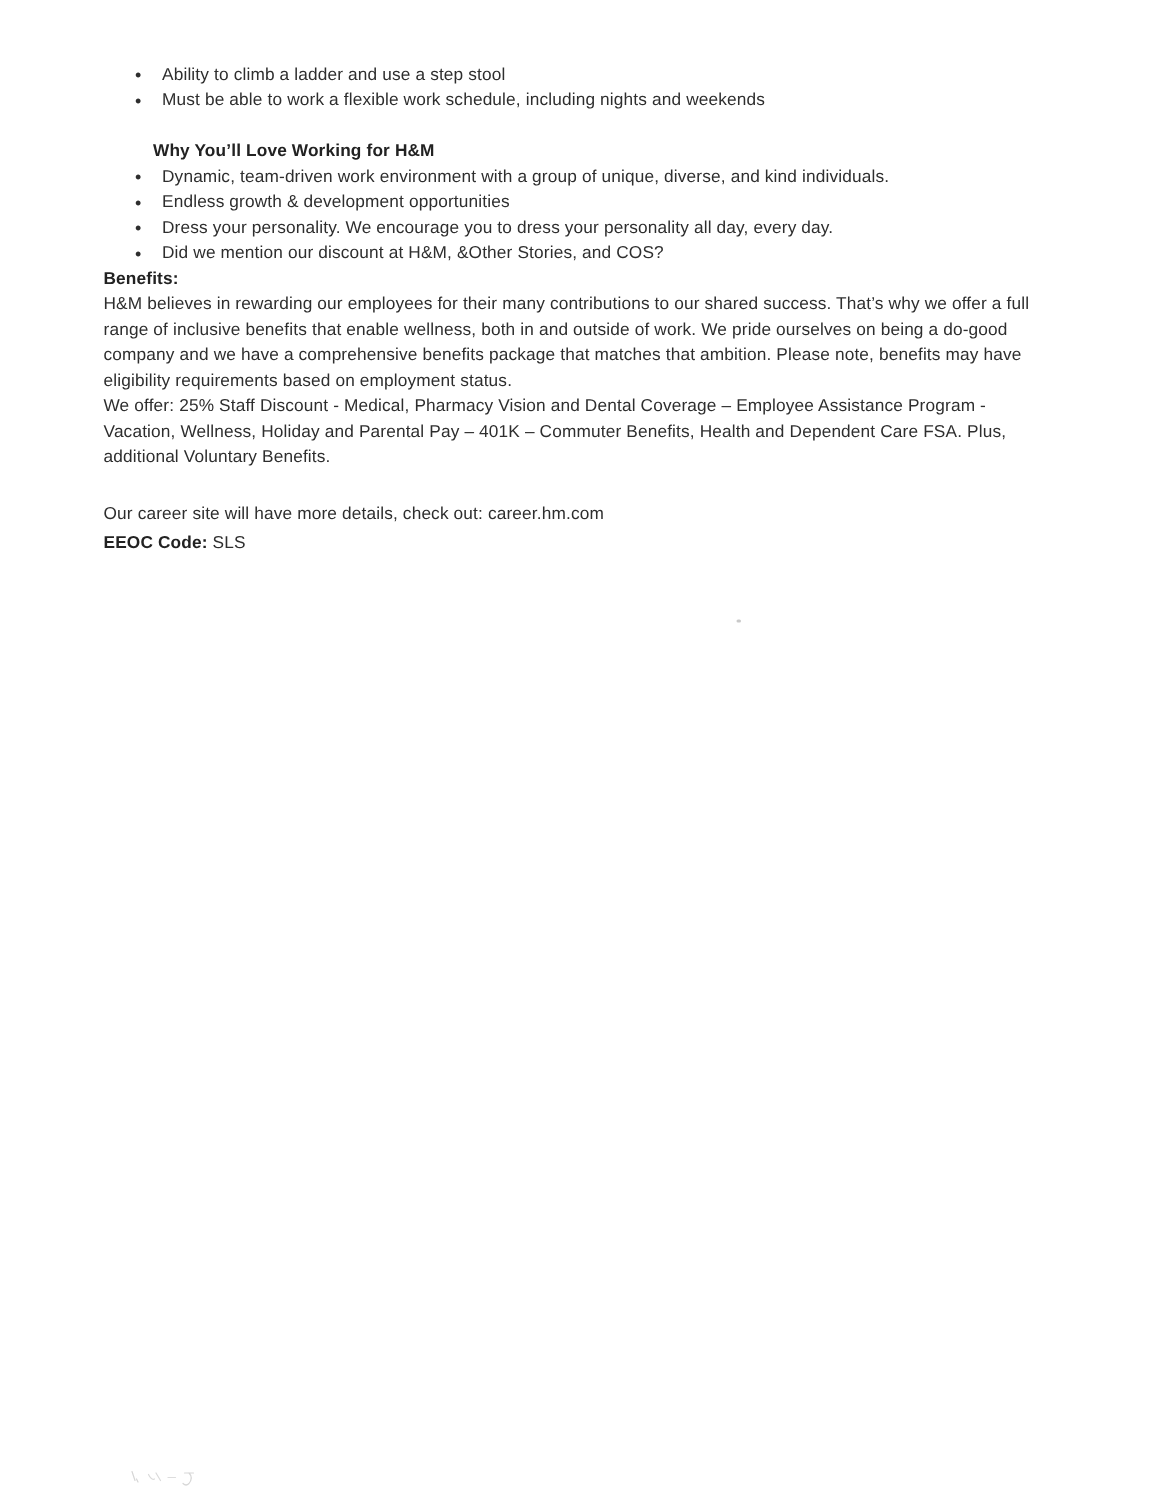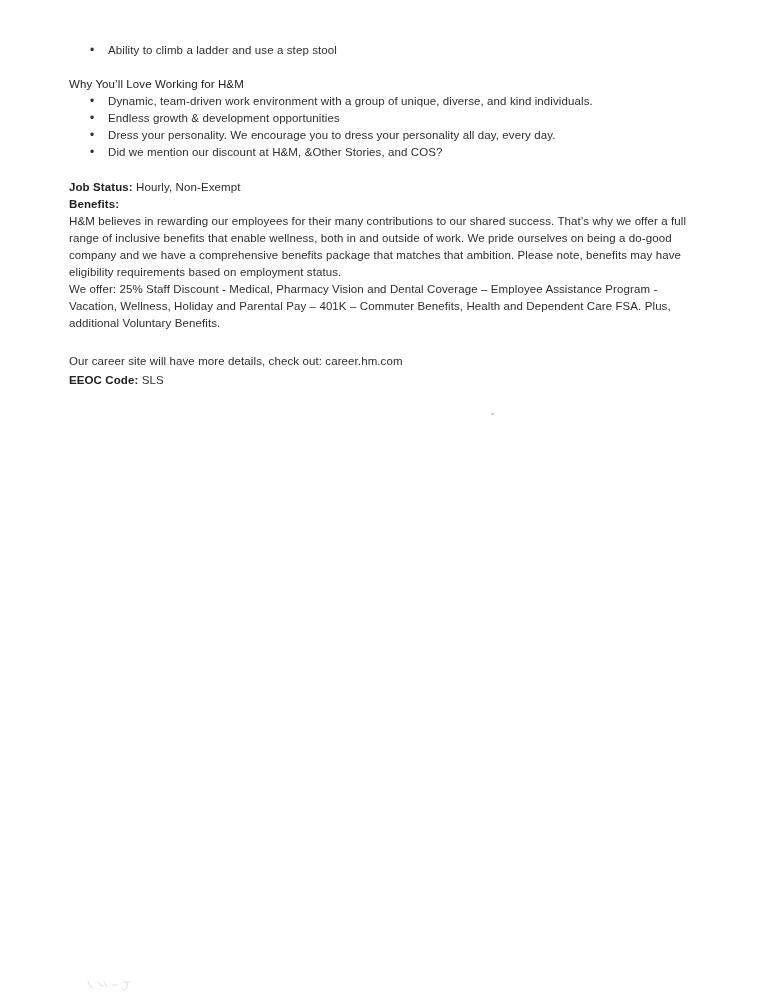--- a/index.html
+++ b/index.html
@@ -37,23 +37,24 @@
   }
   ul.bullets li::before {
     content: "\2022";
     position: absolute;
     left: 21px;
     top: 0;
     font-size: 12px;
     color: #2e2e2e;
   }
   .heading {
-    font-weight: 400;
+    font-weight: 700;
     color: #222222;
     margin-top: 17px;
+    margin-left: 33px;
   }
   .line-jobstatus  { margin-top: 18px; }
   .block-benefits  { }
   .para-offer      { }
   .line-career     { margin-top: 21px; }
   .line-eeoc       { margin-top: 2px; }
   .footnote {
     margin-top: 14px;
     font-size: 10px;
     line-height: 17px;
@@ -78,34 +79,32 @@
     opacity: 0.55;
   }
 </style>
 </head>
 <body>
 
 <div class="page">
 
   <ul class="bullets">
     <li>Ability to climb a ladder and use a step stool</li>
+    <li>Must be able to work a flexible work schedule, including nights and weekends</li>
   </ul>
 
   <div class="heading">Why You’ll Love Working for H&amp;M</div>
 
   <ul class="bullets">
     <li>Dynamic, team-driven work environment with a group of unique, diverse, and kind individuals.</li>
     <li>Endless growth &amp; development opportunities</li>
     <li>Dress your personality. We encourage you to dress your personality all day, every day.</li>
     <li>Did we mention our discount at H&amp;M, &amp;Other Stories, and COS?</li>
   </ul>
 
-  <div class="line-jobstatus">
-    <span class="bold">Job Status:</span><span> Hourly, Non-Exempt</span>
-  </div>
 
   <div class="block-benefits">
     <div class="bold">Benefits:</div>
     <div>H&amp;M believes in rewarding our employees for their many contributions to our shared success. That’s why we offer a full range of inclusive benefits that enable wellness, both in and outside of work. We pride ourselves on being a do-good company and we have a comprehensive benefits package that matches that ambition. Please note, benefits may have eligibility requirements based on employment status.</div>
   </div>
 
   <div class="para-offer">We offer: 25% Staff Discount - Medical, Pharmacy Vision and Dental Coverage – Employee Assistance Program - Vacation, Wellness, Holiday and Parental Pay – 401K – Commuter Benefits, Health and Dependent Care FSA. Plus, additional Voluntary Benefits.</div>
 
   <div class="line-career">Our career site will have more details, check out: career.hm.com</div>
 

